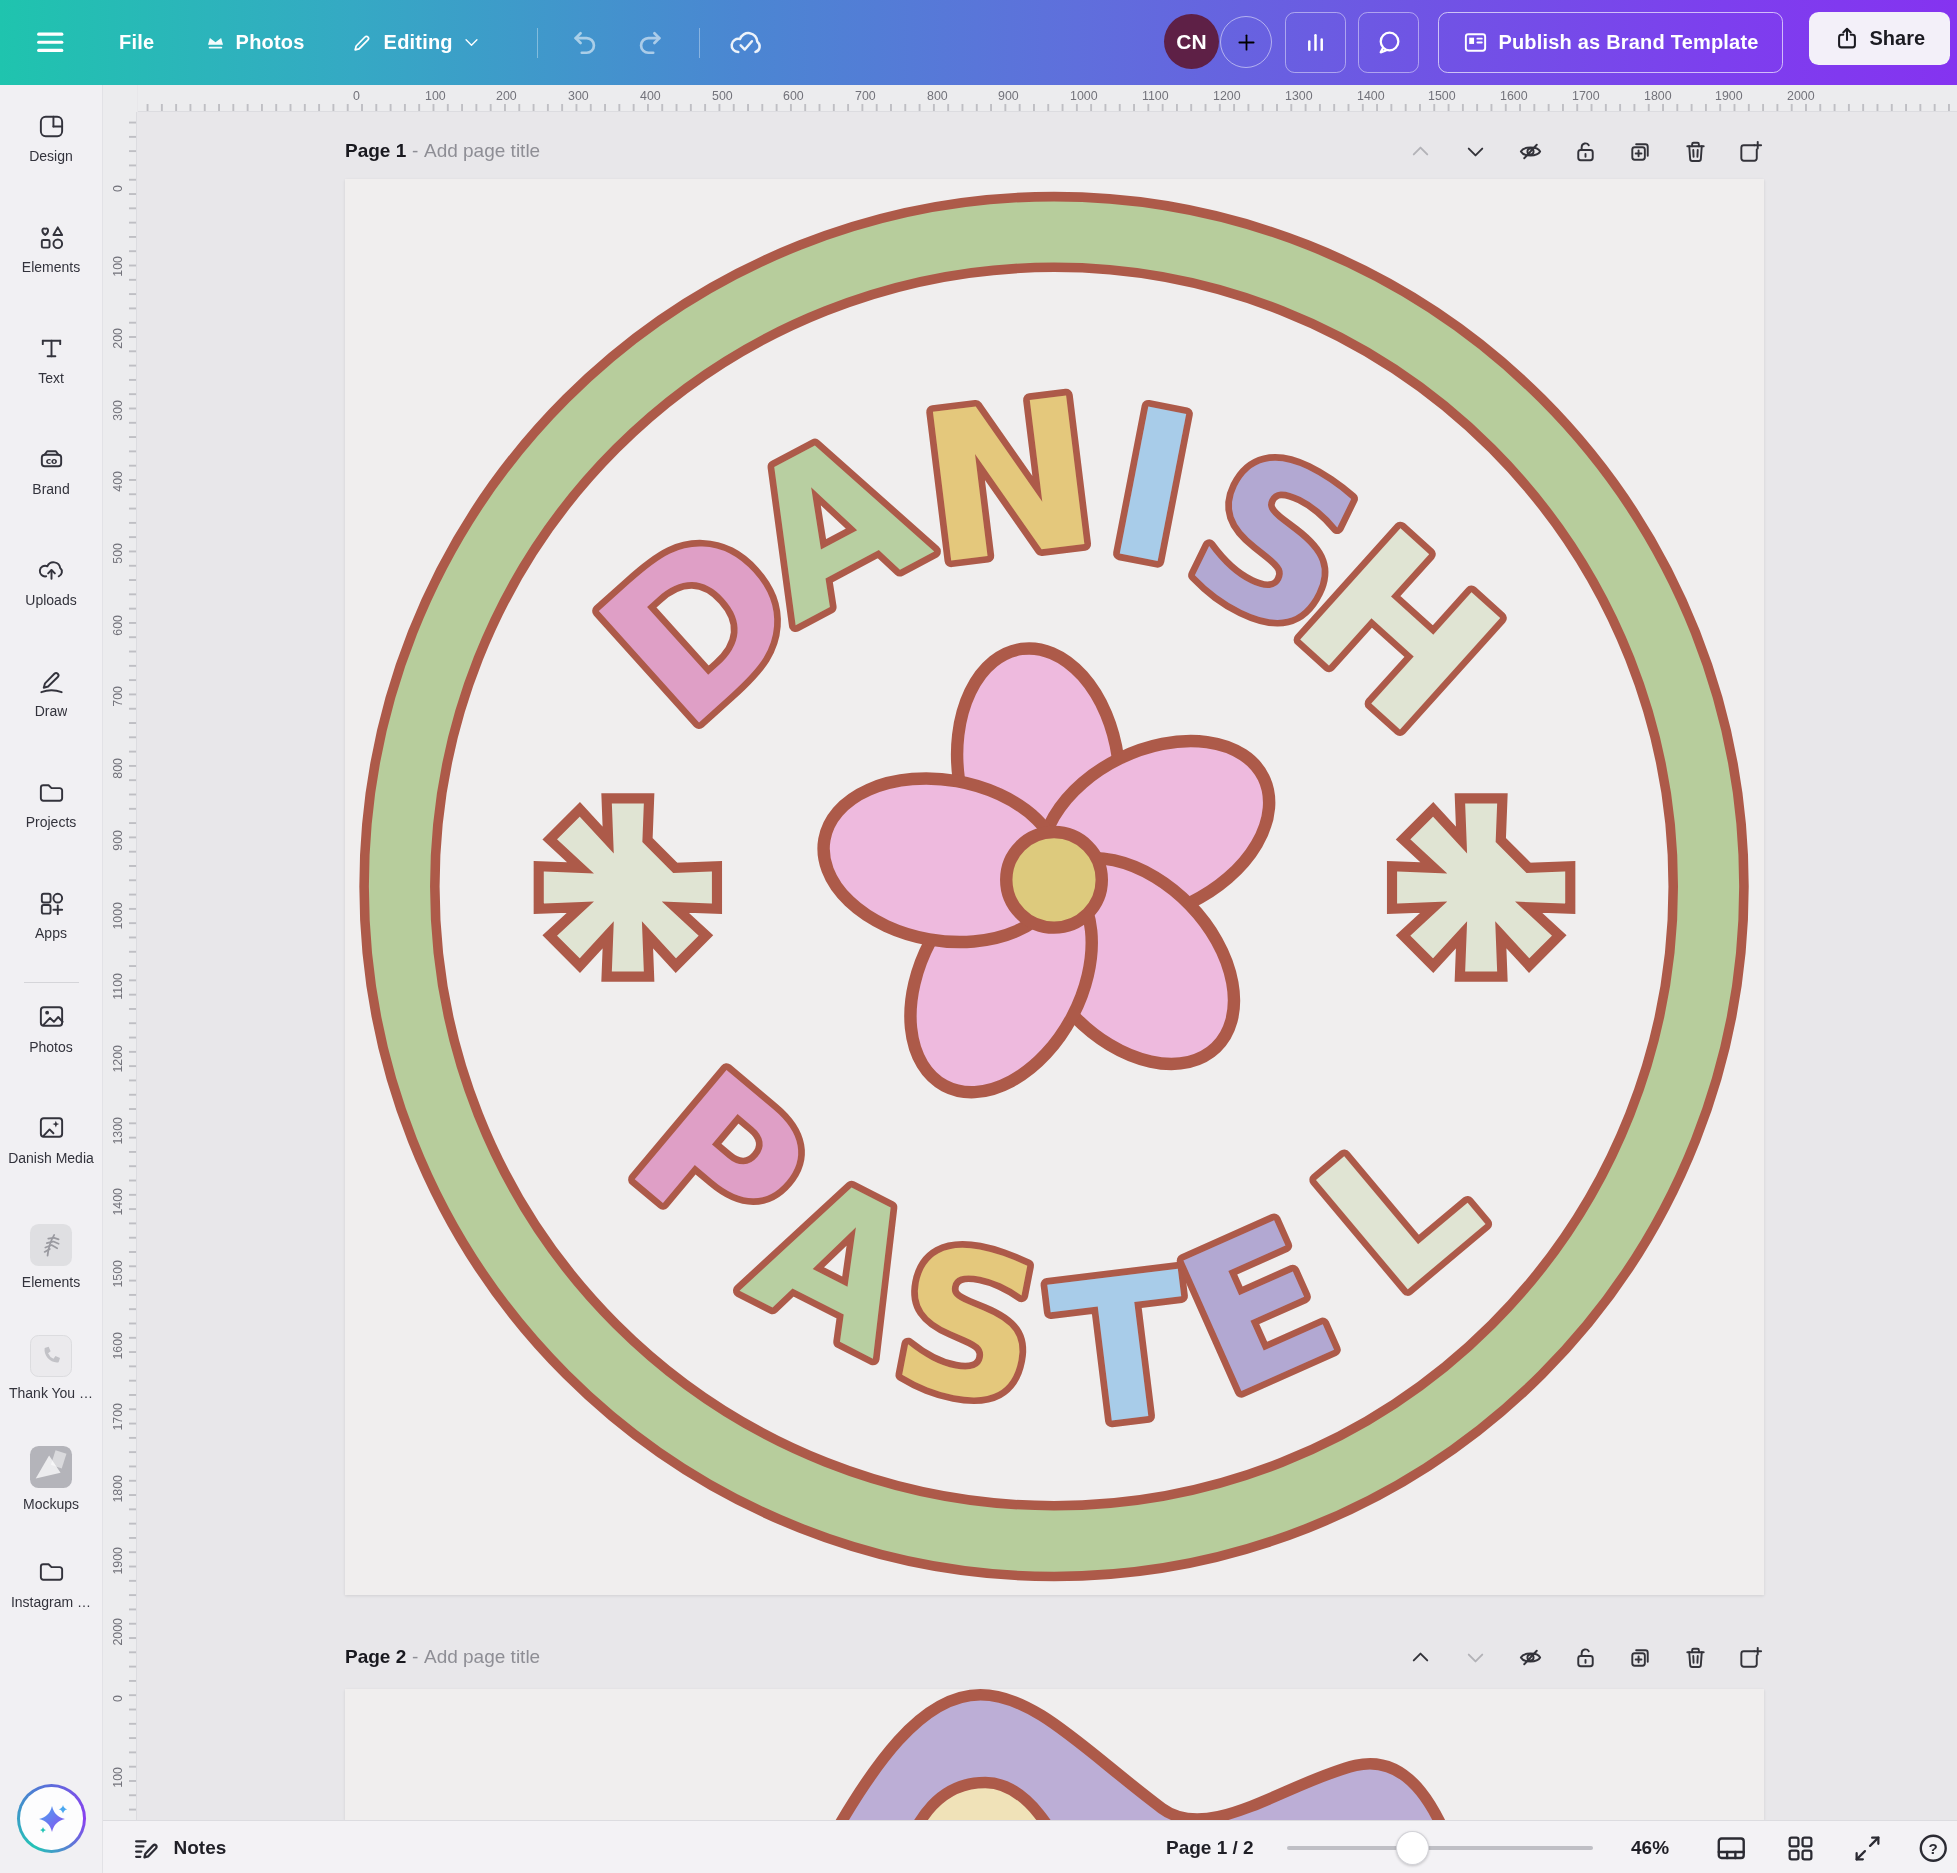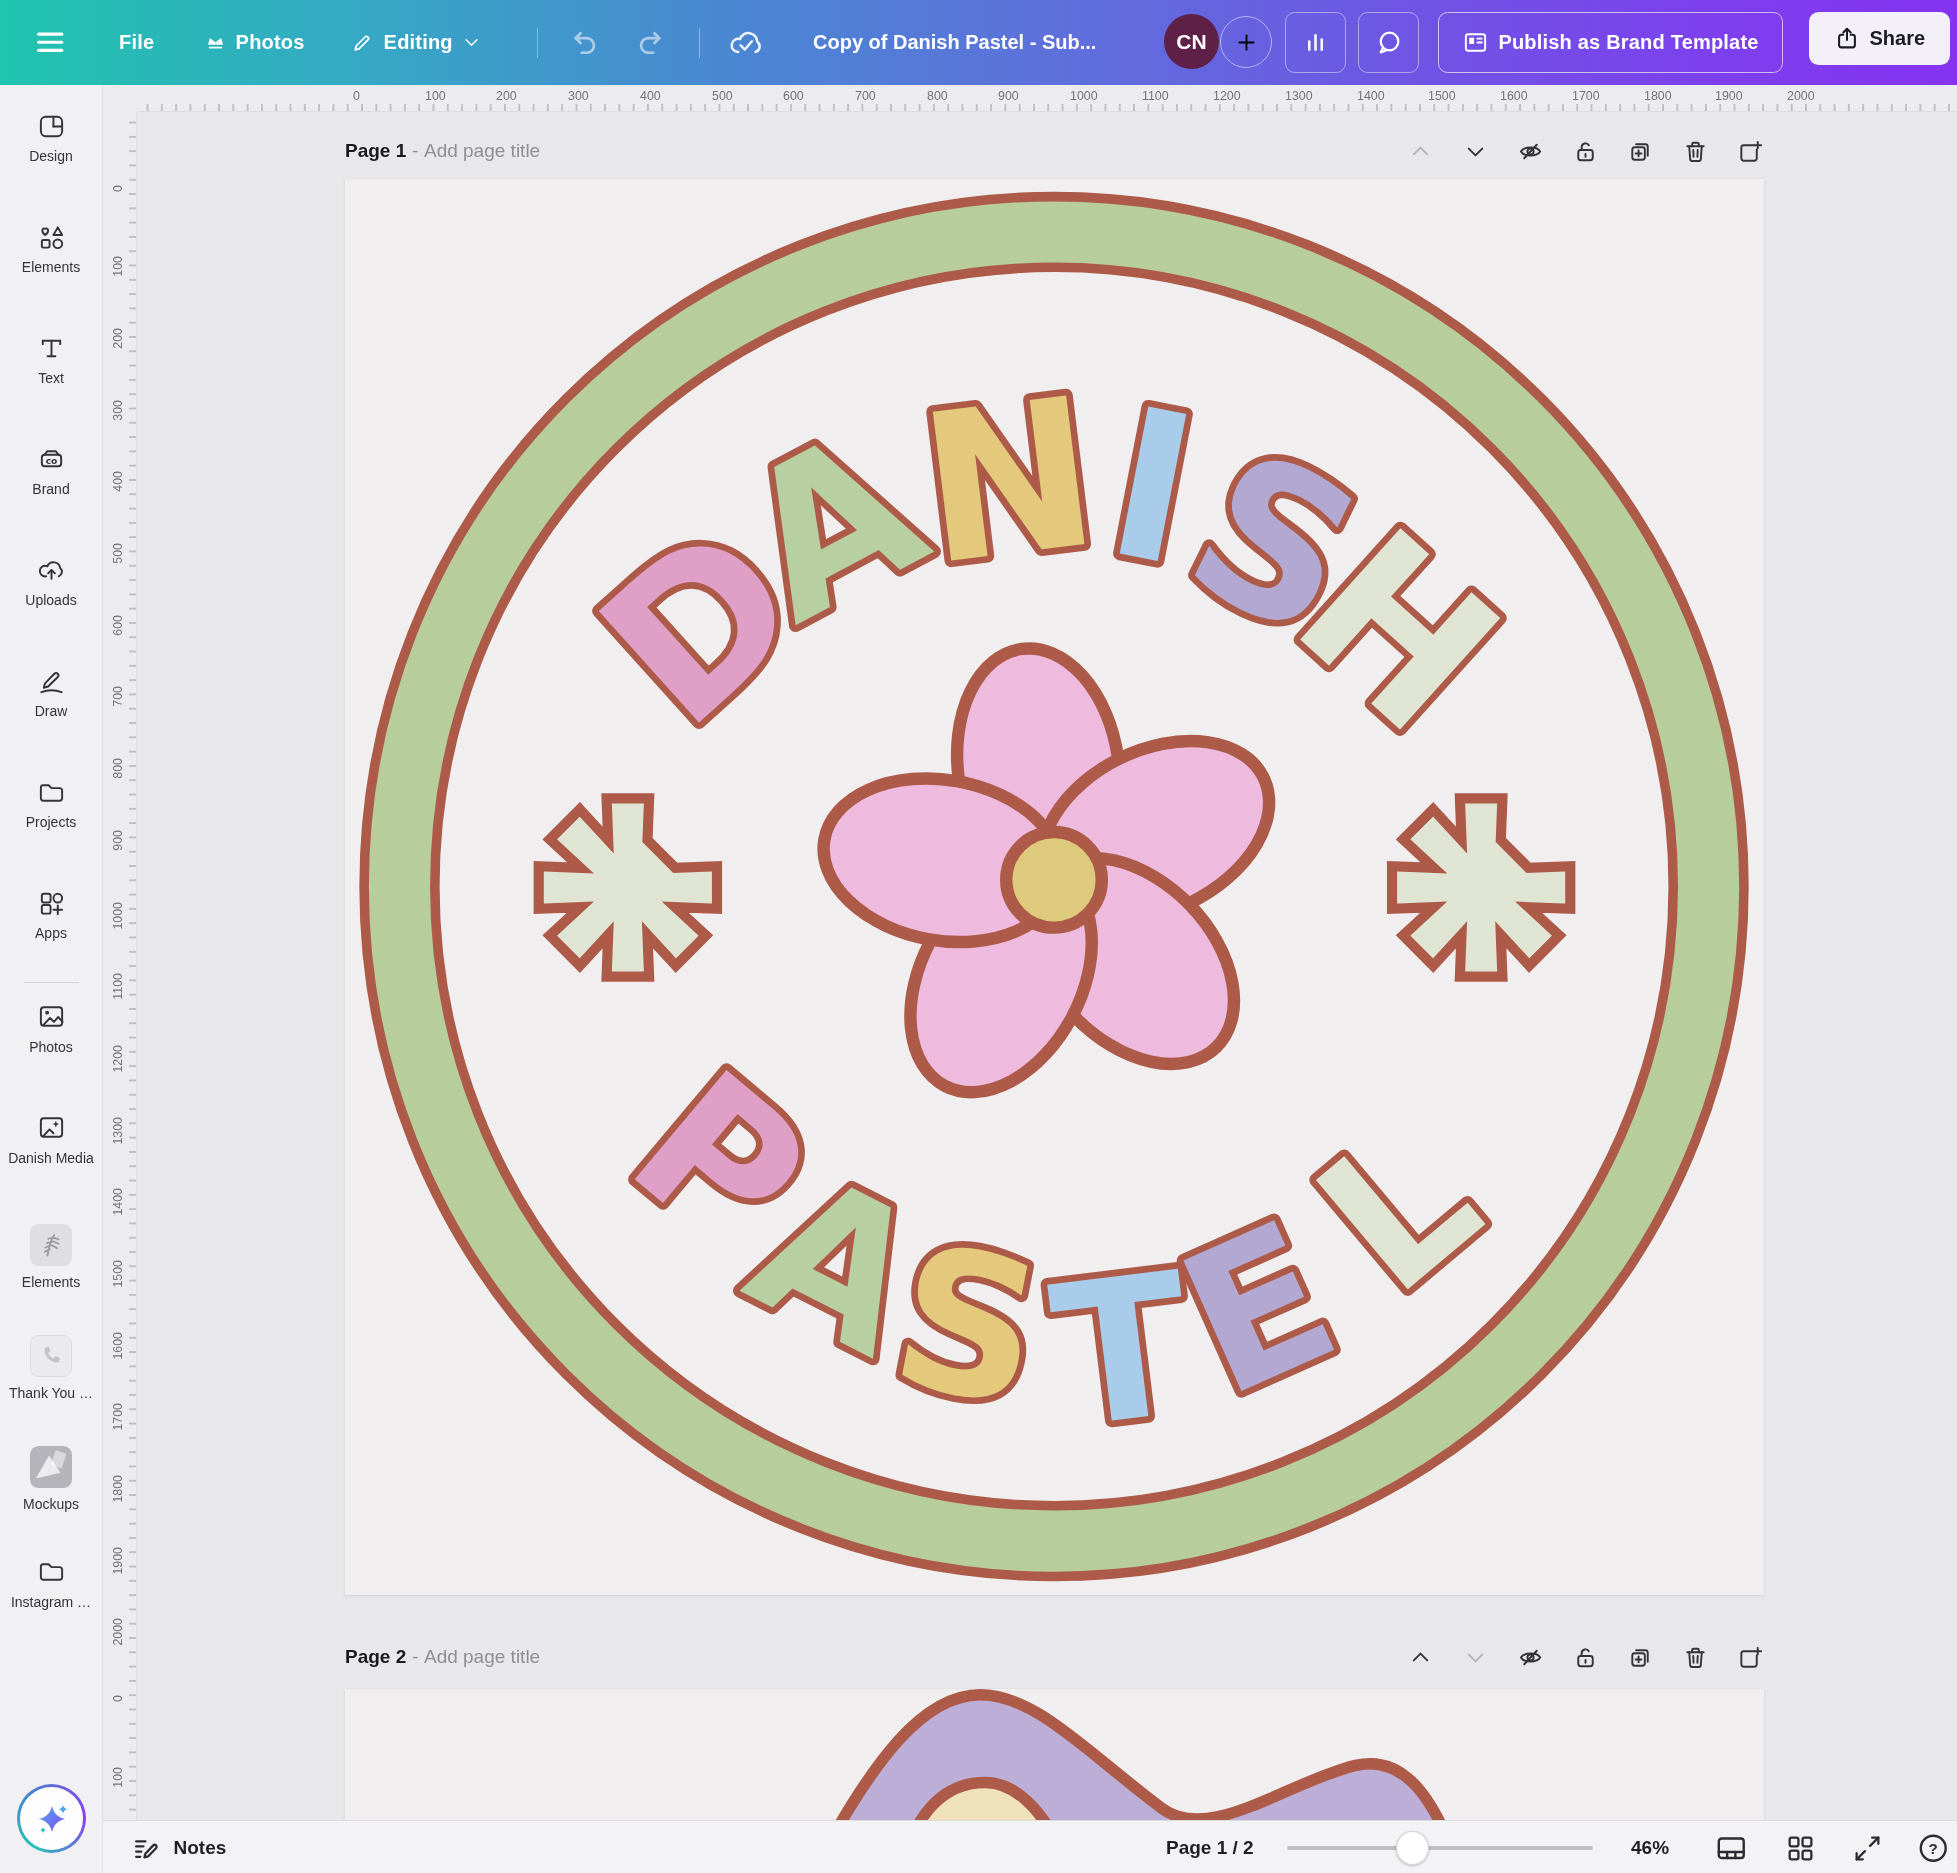--- a/index.html
+++ b/index.html
@@ -120,23 +120,20 @@
             <polyline points="12 6 8 10 12 14"></polyline>
           </g>
       </svg>
     </div>
     <div class="tb-sep" style="left:699px"></div>
     <div class="tb tb-btn" style="left:725px;opacity:.9">
       <svg class="ic" width="42" height="38" viewBox="0 0 32 32" style="stroke-width:2.1">
         <path d="M9.5 23.5 a5.5 5.5 0 1 1 1.4-10.8 A7.5 7.5 0 0 1 25.5 15 a4.8 4.8 0 0 1 -1.5 8.5"></path>
         <polyline points="11.5 18 15 21.5 21 14.5"></polyline>
       </svg>
-    </div>
-    <div class="tb" style="left:813px">
-      <span class="title">Copy of Danish Pastel - Sub...</span>
     </div>
     <div class="avatar">CN</div>
     <div class="plus-circle">
       <svg class="ic" width="25" height="25" viewBox="0 0 28 28">
         <line x1="14" y1="6" x2="14" y2="22"></line>
           <line x1="6" y1="14" x2="22" y2="14"></line>
       </svg>
     </div>
     <div class="tb-outline-btn" style="left:1285px;width:61px">
       <svg class="ic" width="29" height="29" viewBox="0 0 28 28" style="stroke-width:2.4">

